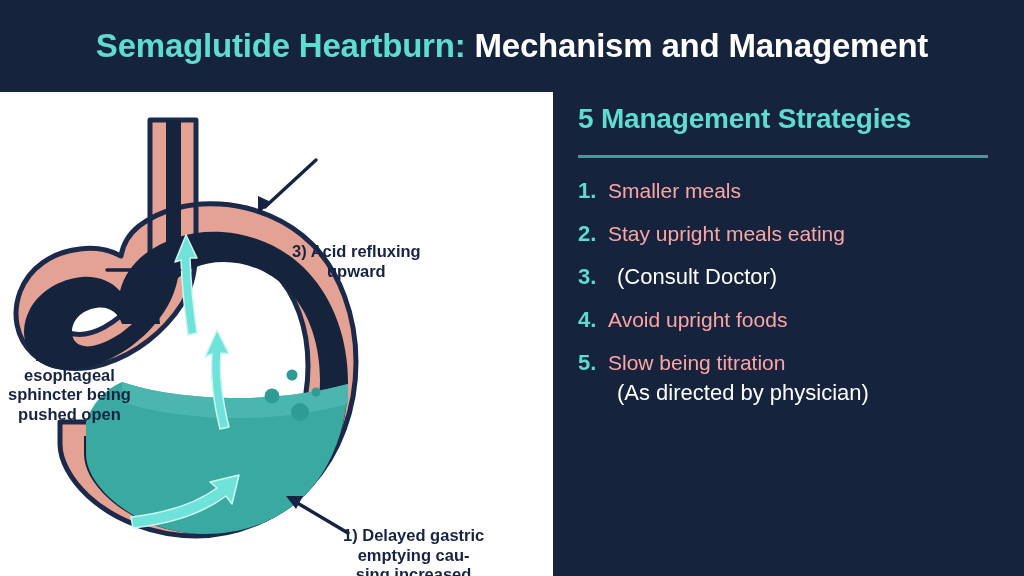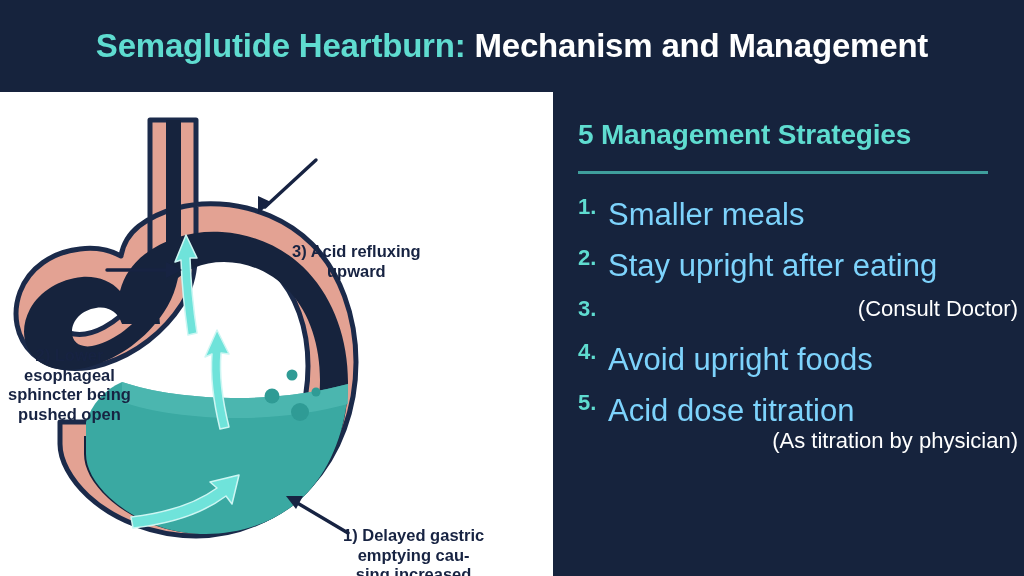--- a/index.html
+++ b/index.html
@@ -41,21 +41,21 @@
     left: 0; top: 92px;
     width: 553px; height: 484px;
     background: #ffffff;
     overflow: hidden;
   }
   #diagram-svg { display: block; }
 
   
   #strategies {
     position: absolute;
-    left: 553px; top: 92px;
+    left: 553px; top: 76px;
     width: 471px; height: 484px;
   }
   #strategies-heading {
     position: absolute;
     left: 25px; top: 27px;
     font-size: 28px;
     font-weight: bold;
     color: #5fdcd0;
     letter-spacing: -0.2px;
     white-space: nowrap;
@@ -79,33 +79,31 @@
   .item-num {
     color: #5fdcd0;
     font-size: 22px;
     font-weight: bold;
     width: 30px;
     flex: 0 0 30px;
     line-height: 30px;
   }
   .item-body { flex: 1 1 auto; }
   .item-main {
-    color: #7dd3fc;
-    font-size: 31px;
+    color: #fca5a5;
+    font-size: 21px;
     line-height: 30px;
     white-space: nowrap;
-    margin-top: 8px;
   }
   .item-sub {
     color: #ffffff;
     font-size: 22px;
     line-height: 29px;
     padding-left: 9px;
     white-space: nowrap;
-    text-align: right;
   }
   .item-sub:empty { display: none; }
 
   
   .callout {
     position: absolute;
     color: #172342;
     font-weight: bold;
     font-size: 16.5px;
     line-height: 19.5px;
@@ -309,21 +307,21 @@
         <div class="item-num">1.</div>
         <div class="item-body">
           <div class="item-main">Smaller meals</div>
 
         </div>
       </div>
 
       <div class="list-item">
         <div class="item-num">2.</div>
         <div class="item-body">
-          <div class="item-main">Stay upright after eating</div>
+          <div class="item-main">Stay upright meals eating</div>
 
         </div>
       </div>
 
       <div class="list-item">
         <div class="item-num">3.</div>
         <div class="item-body">
           <div class="item-sub">(Consult Doctor)</div>
         </div>
       </div>
@@ -331,20 +329,20 @@
       <div class="list-item">
         <div class="item-num">4.</div>
         <div class="item-body">
           <div class="item-main">Avoid upright foods</div>
         </div>
       </div>
 
       <div class="list-item">
         <div class="item-num">5.</div>
         <div class="item-body">
-          <div class="item-main">Acid dose titration</div>
-          <div class="item-sub">(As titration by physician)</div>
+          <div class="item-main">Slow being titration</div>
+          <div class="item-sub">(As directed by physician)</div>
         </div>
       </div>
     </div>
   </div>
 
 </div>
 
 </body></html>

